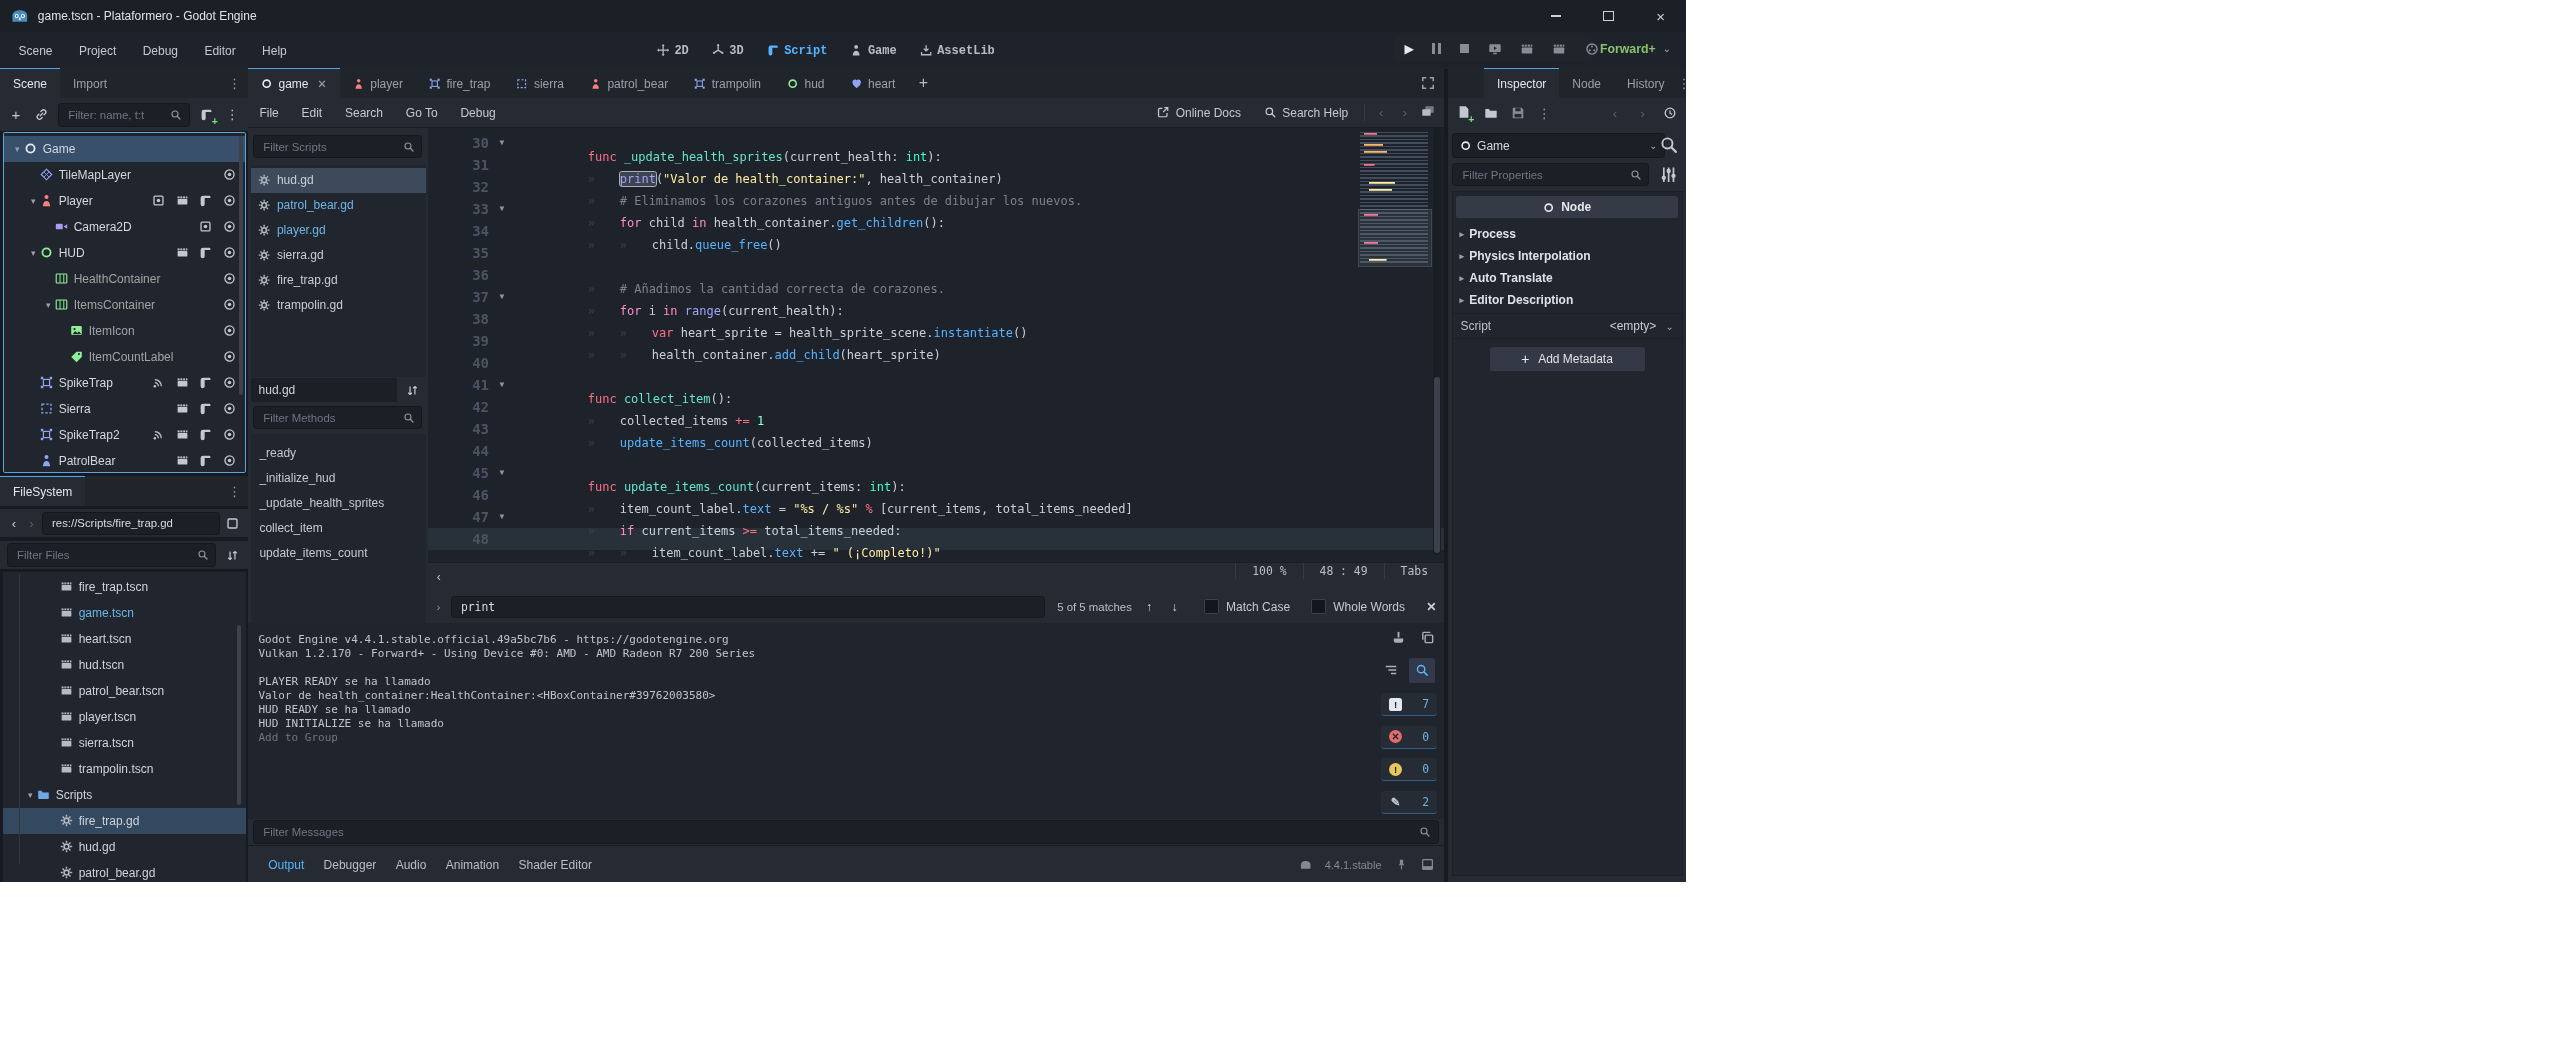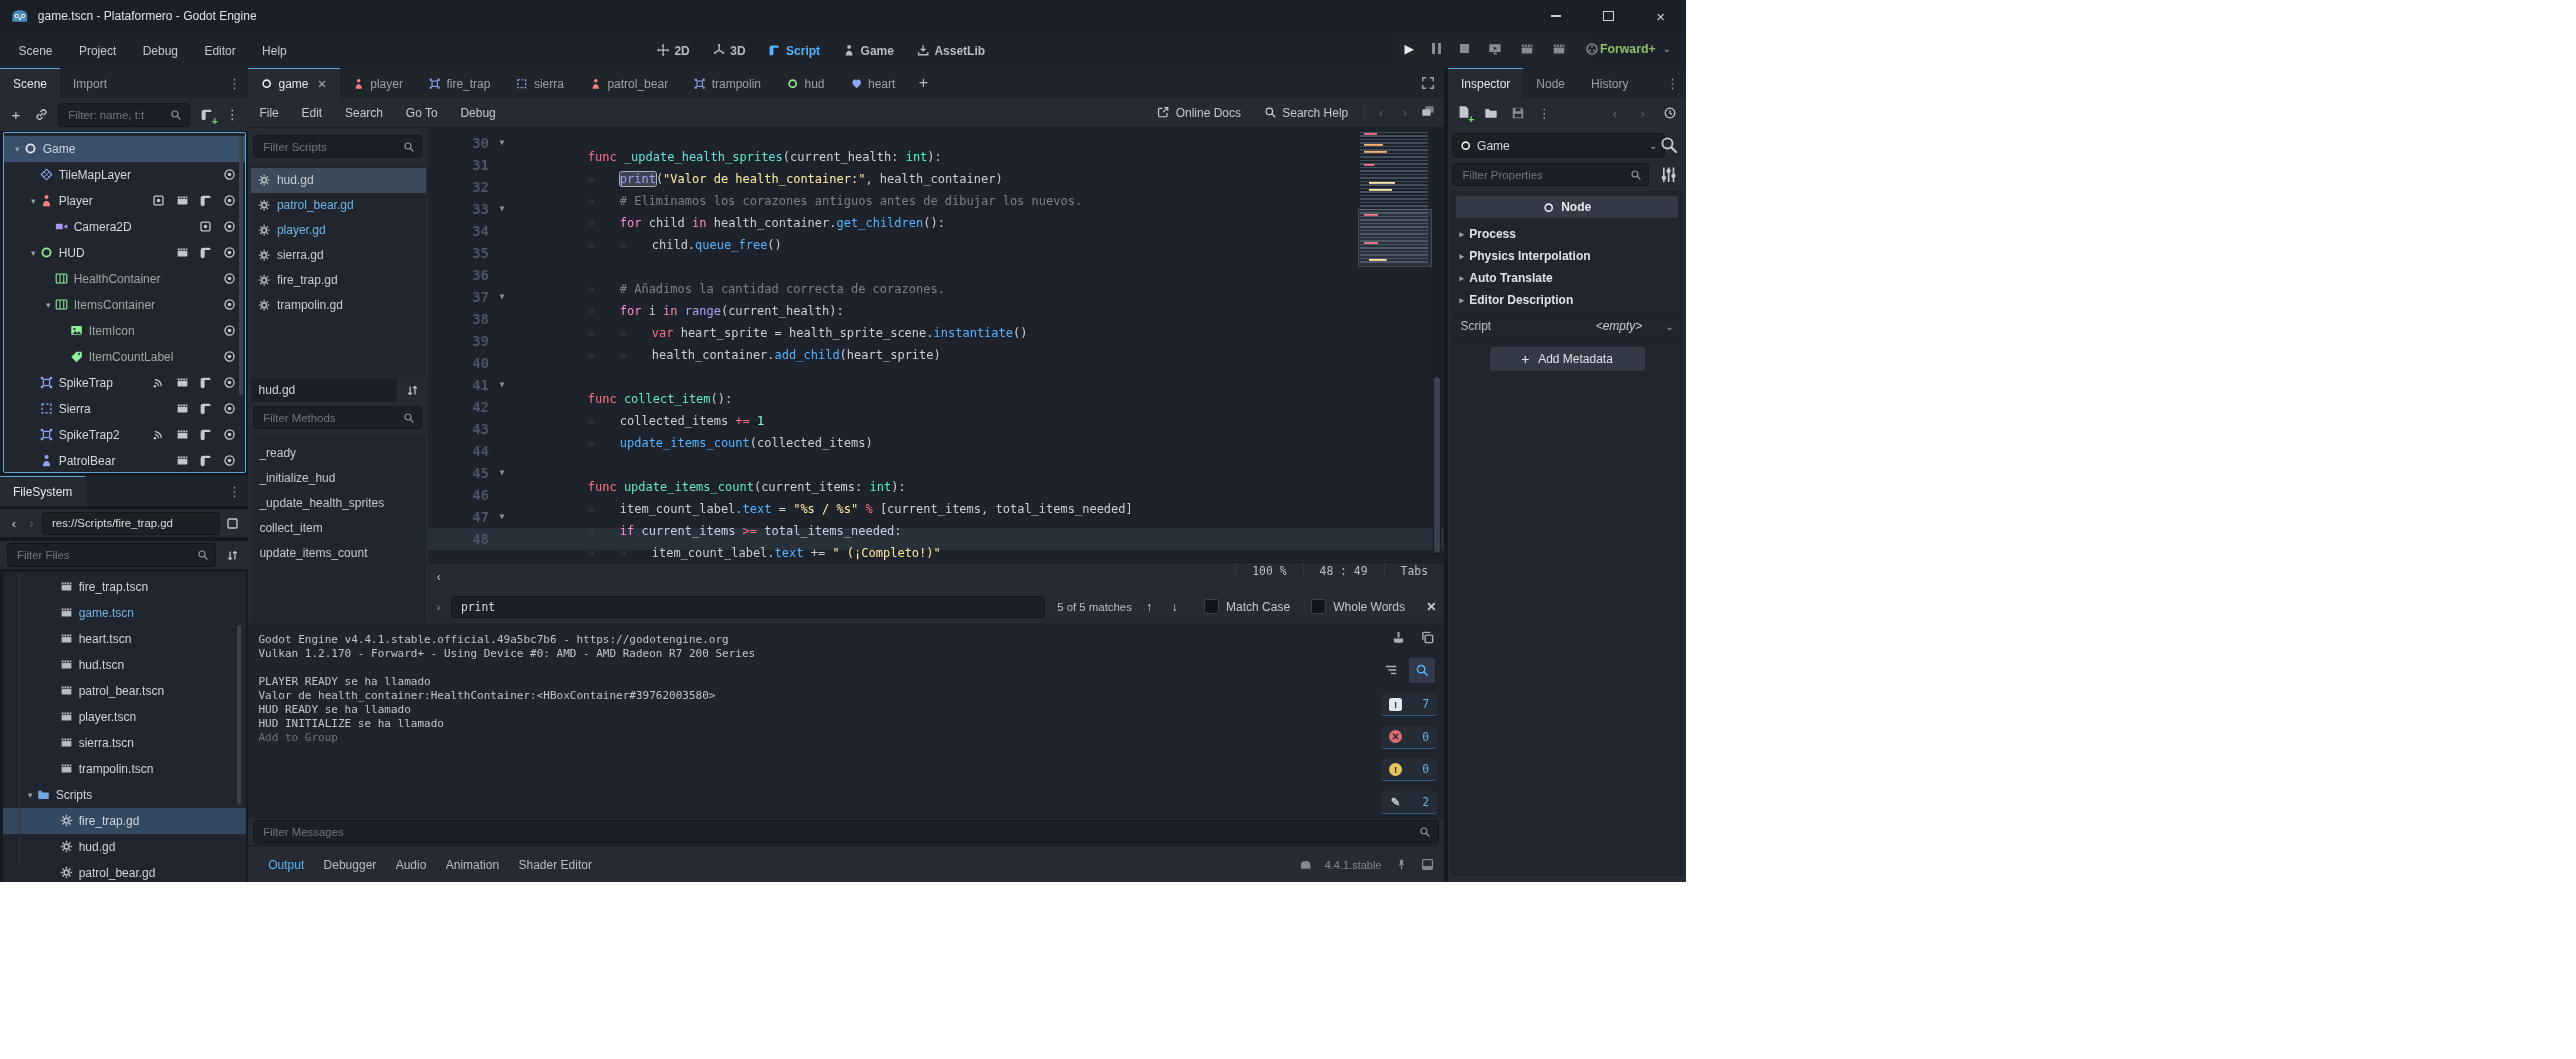--- a/index.html
+++ b/index.html
@@ -17,21 +17,21 @@
   .winbtns{margin-left:auto;display:flex;gap:40px;margin-right:19.3px;align-items:center;}
   .wb{width:12.3px;height:12.3px;display:flex;align-items:center;justify-content:center;color:#ccd1d8;}
   .wb .minbar{width:9.7px;height:1.8px;background:#ccd1d8;}
   .wb .maxbox{width:8.8px;height:8.8px;border:1.3px solid #ccd1d8;}
   .wb.close{font-size:15px;}
 
   
   .topbar{left:0;top:32px;width:1686px;height:37px;background:#1e232b;border-bottom:0.9px solid #14171c;display:flex;align-items:center;}
   .menus{display:flex;gap:7px;margin-left:8.8px;}
   .menu-item{padding:3.5px 9.7px;color:#c3c9d3;border-radius:2.6px;}
-  .workspaces{position:absolute;left:648px;display:flex;gap:5.3px;align-items:center;}
+  .workspaces{position:absolute;left:648px;display:flex;gap:5.3px;align-items:center;font-family:Liberation Mono, monospace;}
   .ws{display:flex;gap:5.3px;align-items:center;padding:3.5px 8.8px;color:#b6bcc6;font-weight:bold;font-size:12px;}
   .ws svg{width:12.3px;height:12.3px;}
   .ws.active{color:#57b3ff;}
   .playcluster{position:absolute;left:1394px;top:3.5px;width:198px;height:26px;background:#20252c;border-radius:4.4px;display:flex;align-items:center;gap:18.4px;padding-left:10.5px;box-sizing:border-box;color:#868d97;}
   .pbtn{display:flex;align-items:center;justify-content:center;width:14px;height:14px;}
   .pbtn.play{color:#e8ebf0;font-size:12.3px;}
   .pausebars{display:flex;gap:2.6px;}
   .pausebars i{width:3.1px;height:10.5px;background:#868d97;}
   .stopsq{width:9.7px;height:9.7px;background:#868d97;}
   .pbtn svg{width:14px;height:14px;}
@@ -194,21 +194,21 @@
   .nodesel .chev{margin-left:auto;color:#9aa0aa;font-size:9.7px;}
   .nodesel .nname{color:#d5dae2;}
   .insp-sideicon{position:absolute;left:211px;width:19.3px;height:19.3px;color:#c2c8d0;}
   .insp-filter{position:absolute;left:4.4px;top:95px;width:197px;height:23px;box-sizing:border-box;}
   .insp-content{position:absolute;left:3.5px;top:123px;width:231px;height:685px;background:#21262e;border:0.9px solid #1b1f26;box-sizing:border-box;}
   .nodehdr{margin:4.4px 3.5px;height:22px;background:#343b46;border-radius:2.6px;display:flex;align-items:center;justify-content:center;gap:7px;color:#e5e8ec;font-weight:bold;}
   .nodehdr svg{width:11.4px;height:11.4px;color:#e8ebf0;}
   .cat{display:flex;align-items:center;height:22px;padding-left:7px;gap:5.3px;color:#dfe3e9;font-weight:bold;font-size:12px;}
   .cat .chev{color:#9aa0aa;font-size:8.8px;}
   .scriptrow{display:flex;align-items:center;height:24px;border-top:0.9px solid #1b1f26;border-bottom:0.9px solid #1b1f26;padding:0 8px;margin-top:2.6px;color:#b9c0ca;}
-  .scriptrow .val{margin-left:auto;margin-right:23px;color:#c8cdd5;font-style:italic;}
+  .scriptrow .val{margin-left:auto;margin-right:9px;color:#c8cdd5;}
   .scriptrow .chev{color:#9aa0aa;font-size:9.7px;}
   .addmeta{margin:8px auto;width:155px;height:24px;background:#333a45;border-radius:2.6px;display:flex;align-items:center;justify-content:center;gap:8.8px;color:#dfe3e9;font-size:12px;}
   .addmeta .pl{font-size:14px;color:#e8ebf0;}
 </style>
 </head>
 <body>
 
 <svg width="0" height="0" style="position:absolute">
   <defs>
     <symbol id="i-search" viewBox="0 0 16 16">
@@ -1415,21 +1415,21 @@
           <use href="#i-pin"></use>
         </svg>
       <svg viewBox="0 0 15 15" width="13" height="13">
           <use href="#i-panelbottom"></use>
         </svg>
     </span>
   </div>
 
   <div class="abs insp">
     <div class="tabbar" style="height:30px;">
-      <span style="display:flex;">
+      <span style="display:flex;margin-left:36px;">
 
       <span class="ptab active">
             <span>Inspector</span>
           </span>
           <span class="ptab">
             <span>Node</span>
           </span>
           <span class="ptab">
             <span>History</span>
           </span>

